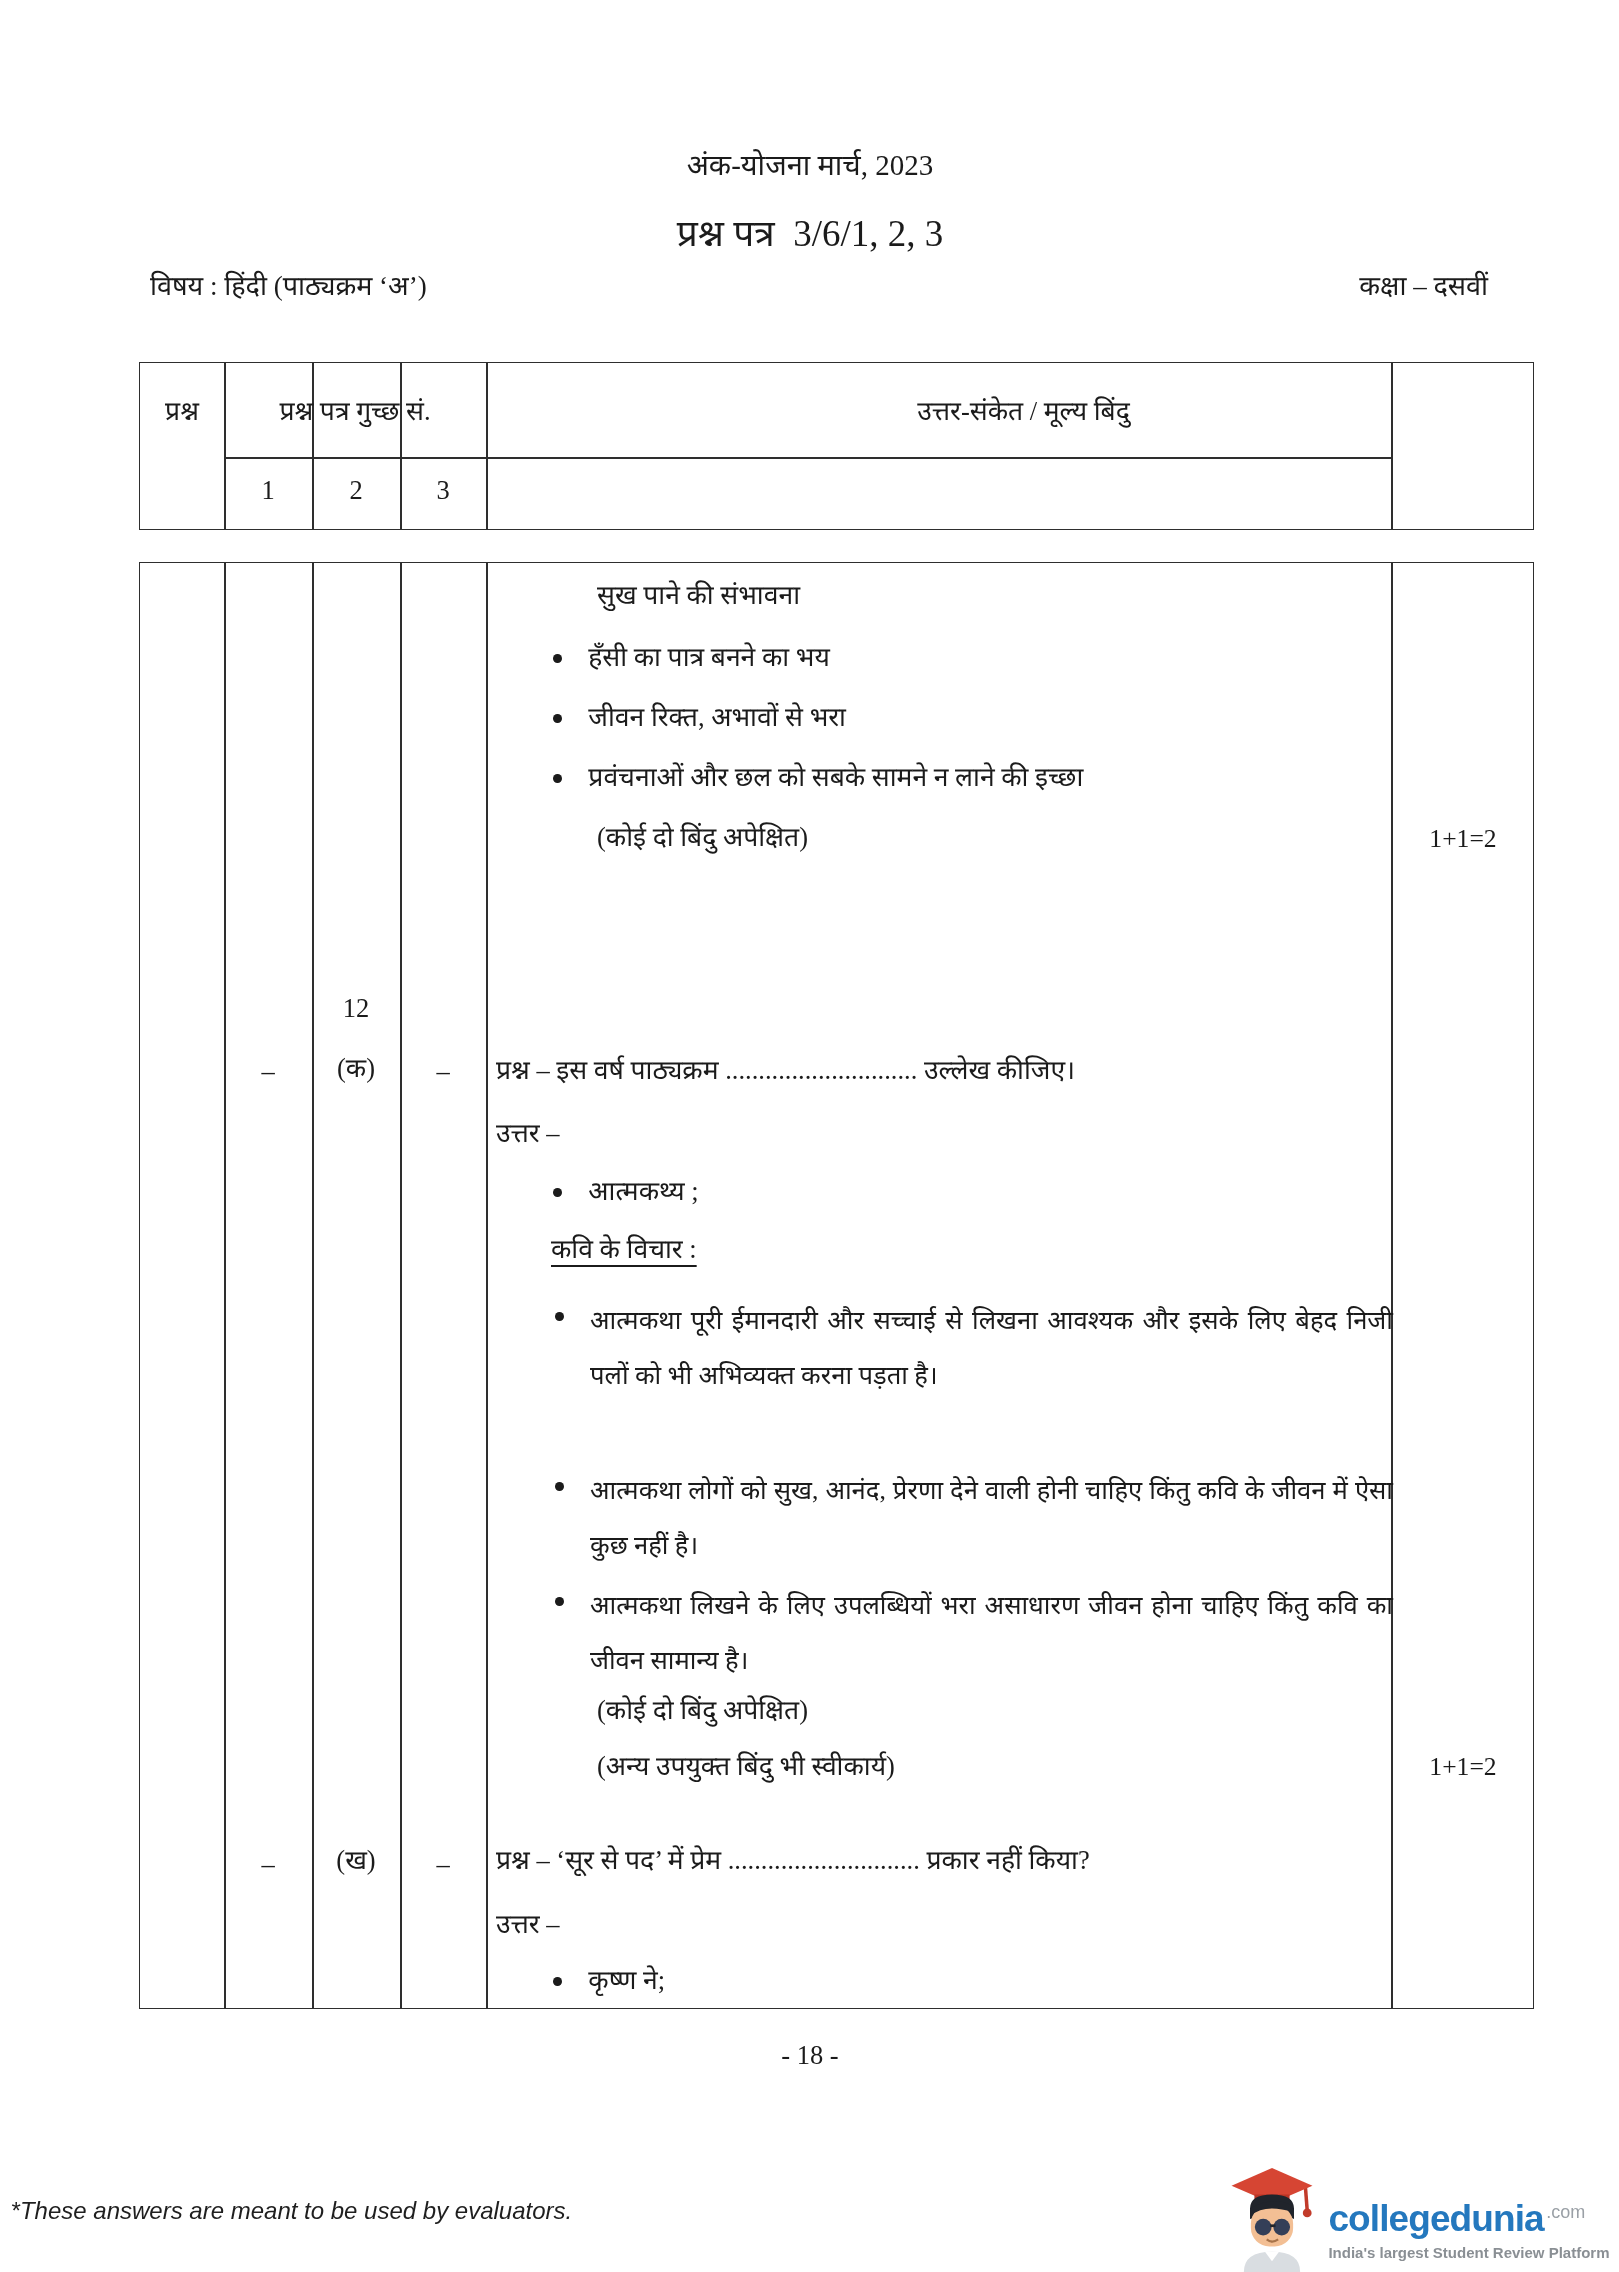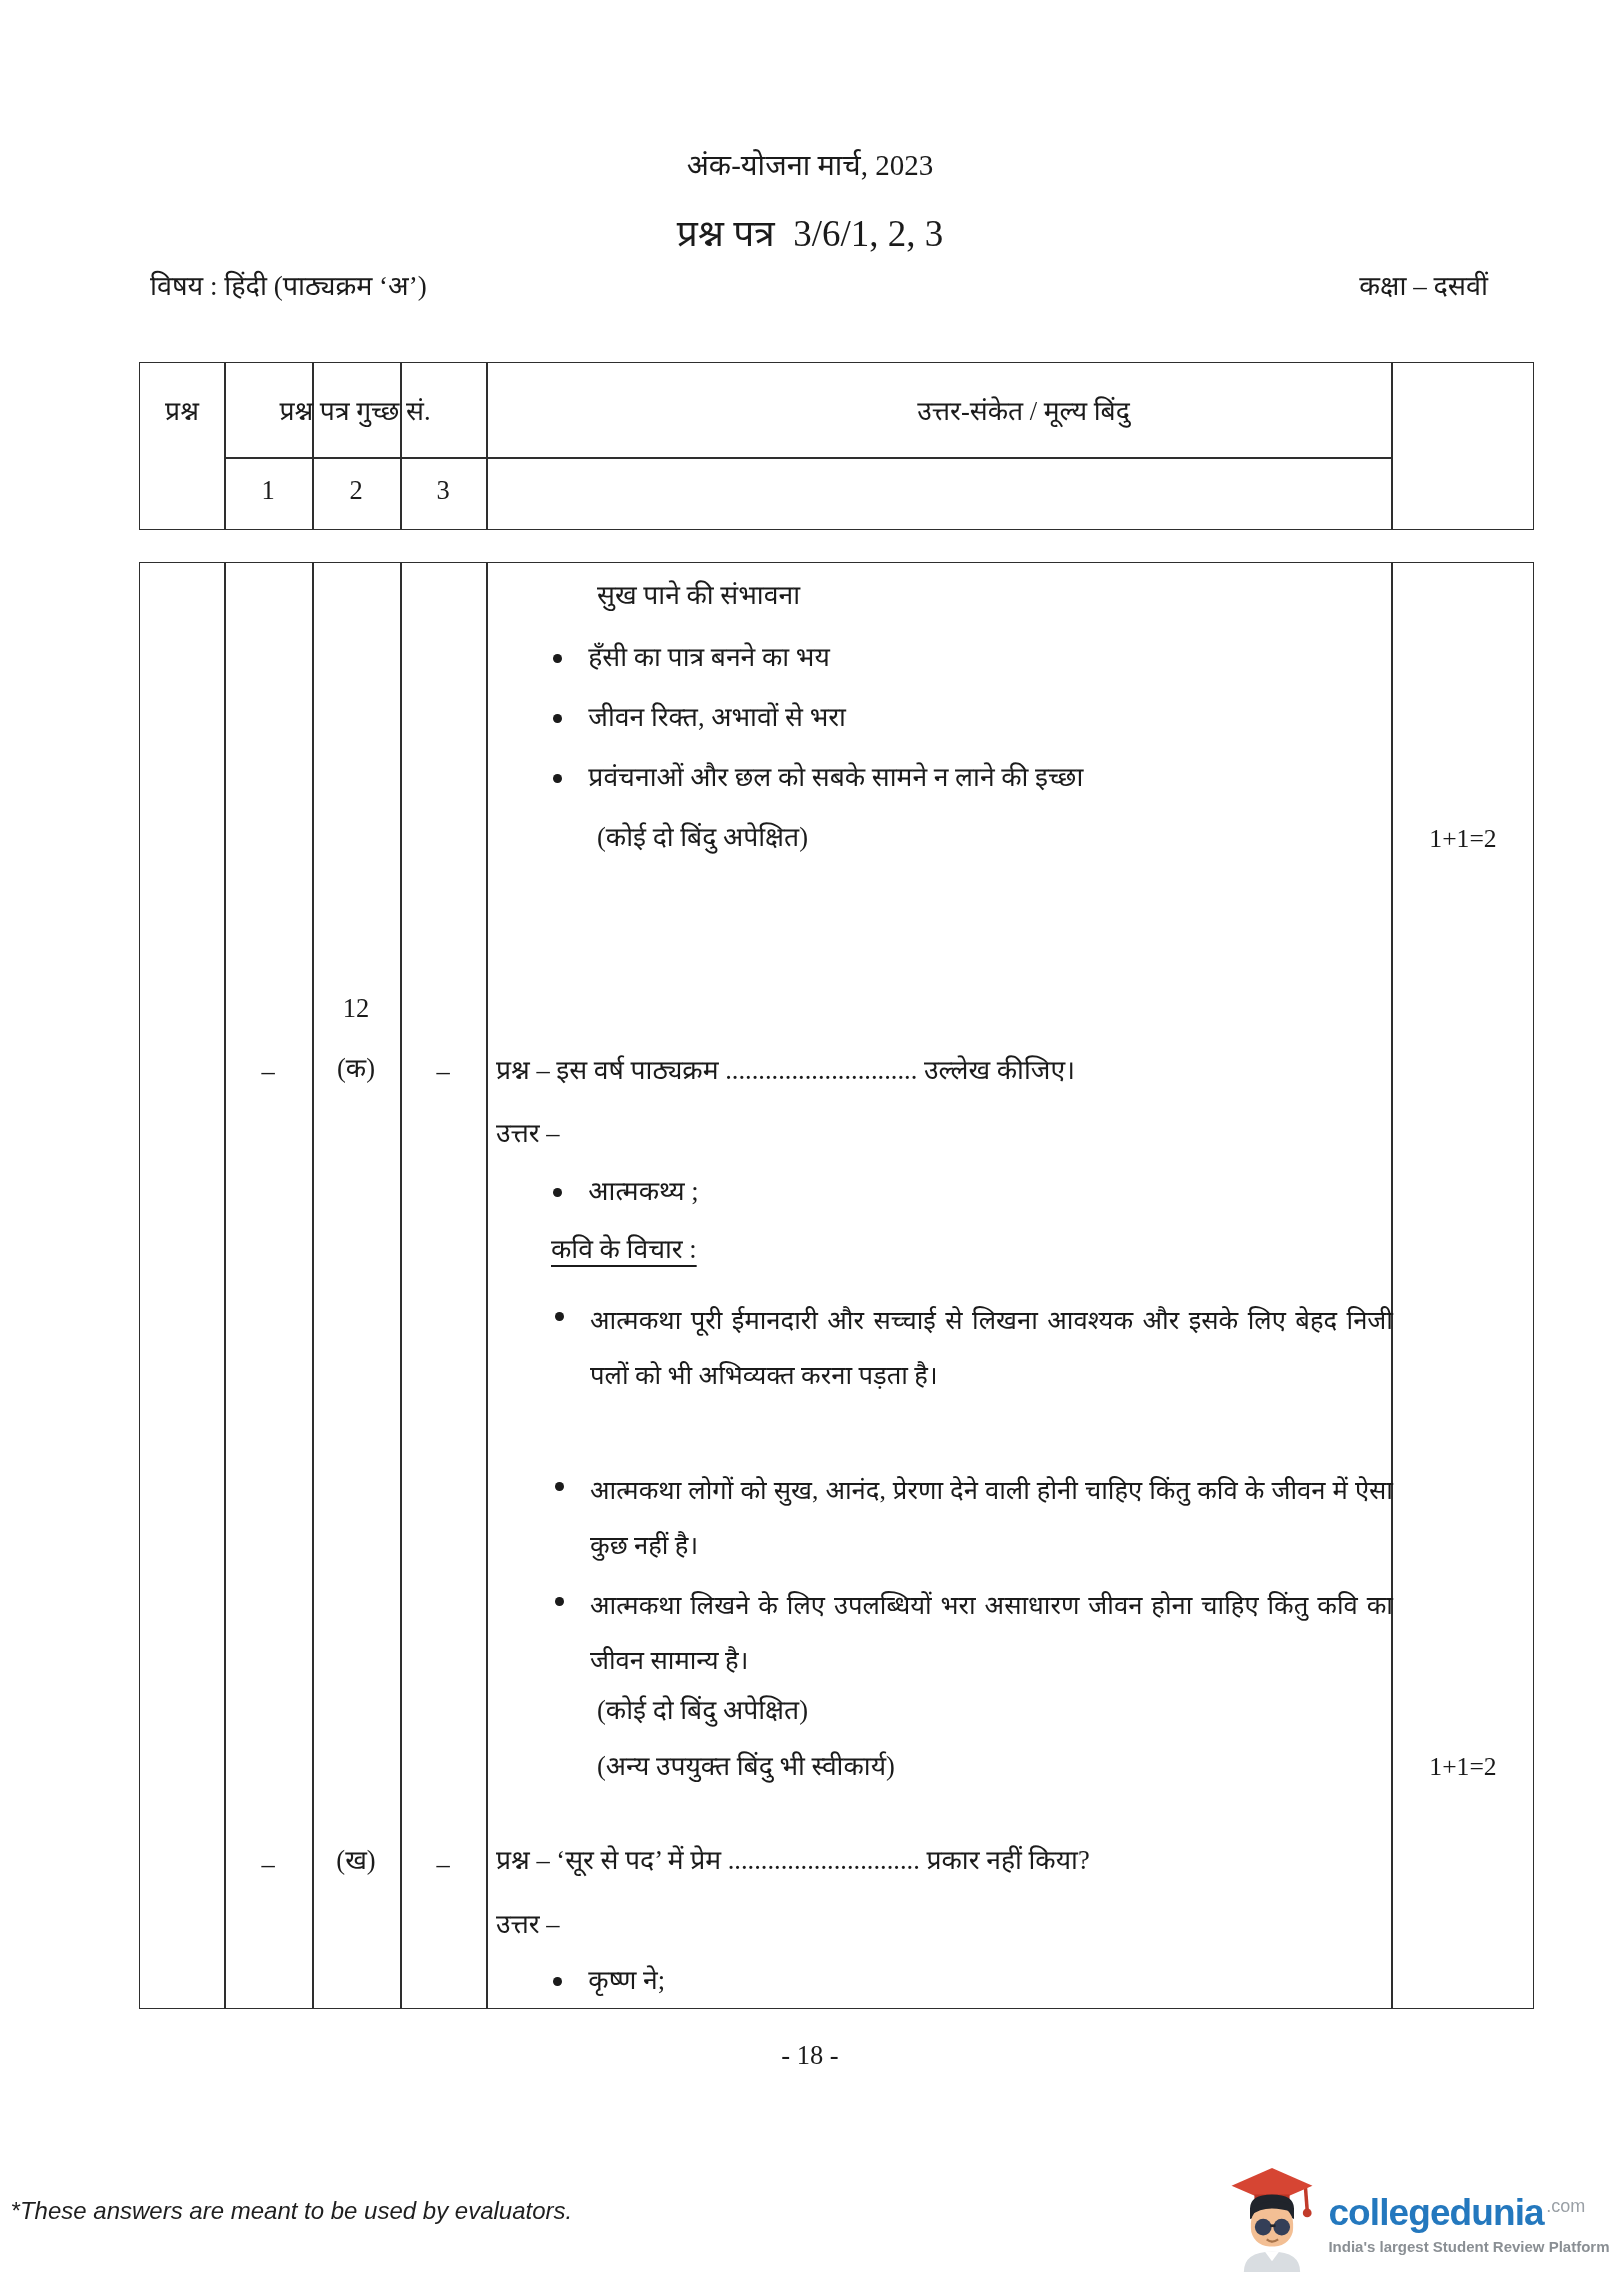--- a/index.html
+++ b/index.html
@@ -33,21 +33,21 @@
     text-decoration:underline; text-underline-offset:7px;
     text-decoration-thickness:1.8px;
   }
   .marks { font-size:25.6px; text-align:center; }
   .pgnum { font-size:26.5px; }
   .footnote {
     font-family:"Liberation Sans","DejaVu Sans",sans-serif;
     font-style:italic; font-size:24px; color:#1f1f1f;
   }
   .logo { display:flex; align-items:flex-end; gap:12.4px; }
-  .logo-text { padding-bottom:17px; }
+  .logo-text { padding-bottom:11px; }
   .brand-row { display:flex; align-items:flex-start; }
   .brand {
     font-family:"Liberation Sans","DejaVu Sans",sans-serif;
     font-weight:bold; font-size:37px; color:#2478be; letter-spacing:-0.9px;
     line-height:1;
   }
   .brand-suffix {
     font-family:"Liberation Sans","DejaVu Sans",sans-serif;
     font-size:18px; color:#9aa0a6; margin-left:2.6px; margin-top:1.8px;
   }

